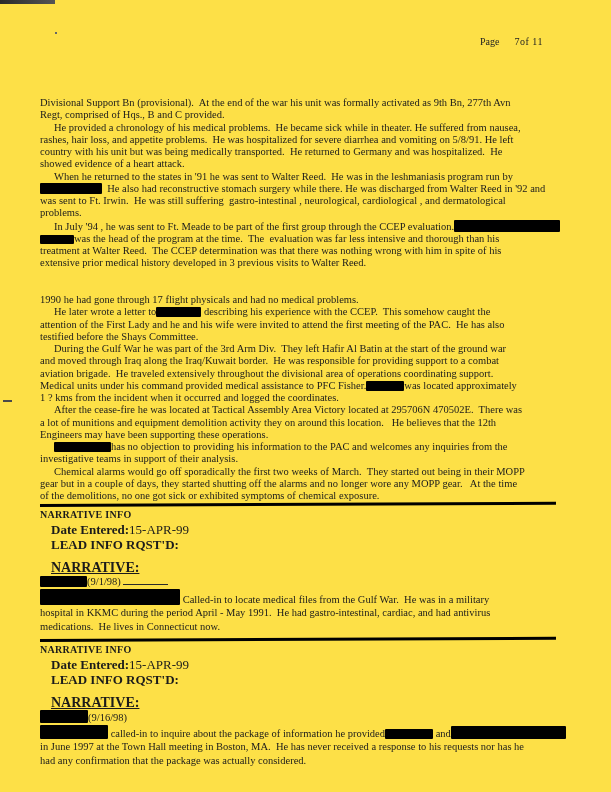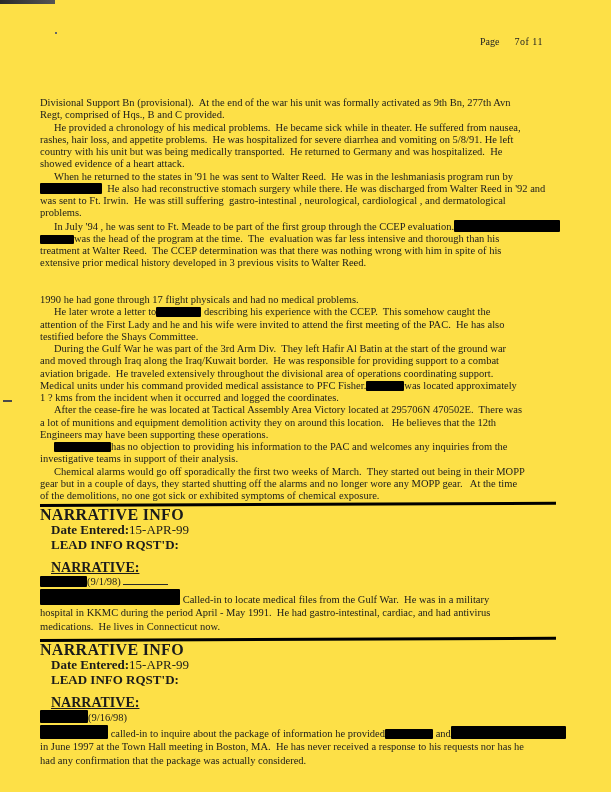--- a/index.html
+++ b/index.html
@@ -14,21 +14,21 @@
   .artifact-dash { position:absolute; left:3px; top:400px; width:9px; height:2px; background:#4a4a4a; }
   .pageheader { position:absolute; left:480px; top:36px; font-size:10px; color:#222; }
   .pageheader .num { margin-left:15px; letter-spacing:0.5px; }
   .content { position:absolute; left:40px; top:85px; width:556px; font-size:10.5px; line-height:12.25px;margin-top:12px; }
   .para { white-space:pre-wrap; }
   .para.indent { text-indent:14px; }
   .redact { display:inline-block; background:#000; vertical-align:-2px; border-radius:1px; }
   .uline { display:inline-block; height:9px; border-bottom:1.2px solid #2a2a2a; margin-left:2px; }
   .section { margin-top:0; }
   .sec-rule { height:3px; background:#000; width:516px; transform:rotate(-0.25deg); transform-origin:left center; margin-top:2px; }
-  .sec-title { font-weight:bold; font-size:16px; line-height:14px; letter-spacing:0.3px; margin-top:1px; }
+  .sec-title { font-weight:bold; font-size:10px; line-height:14px; letter-spacing:0.3px; margin-top:1px; }
   .sec-field { margin-left:11px; font-size:13px; line-height:15px; }
   .sec-field .b { font-weight:bold; }
   .narr-label { font-weight:bold; font-size:14px; line-height:13px; margin-top:9px; margin-left:11px;
     text-decoration:underline; display:table; }
   .narr-lines { margin-top:1px; }
   .narr-line { white-space:pre-wrap; line-height:12.5px; }
   .narr-line.tall { line-height:13.5px; }
   .narr-block { margin-bottom:6px; }
 </style>
 </head>

